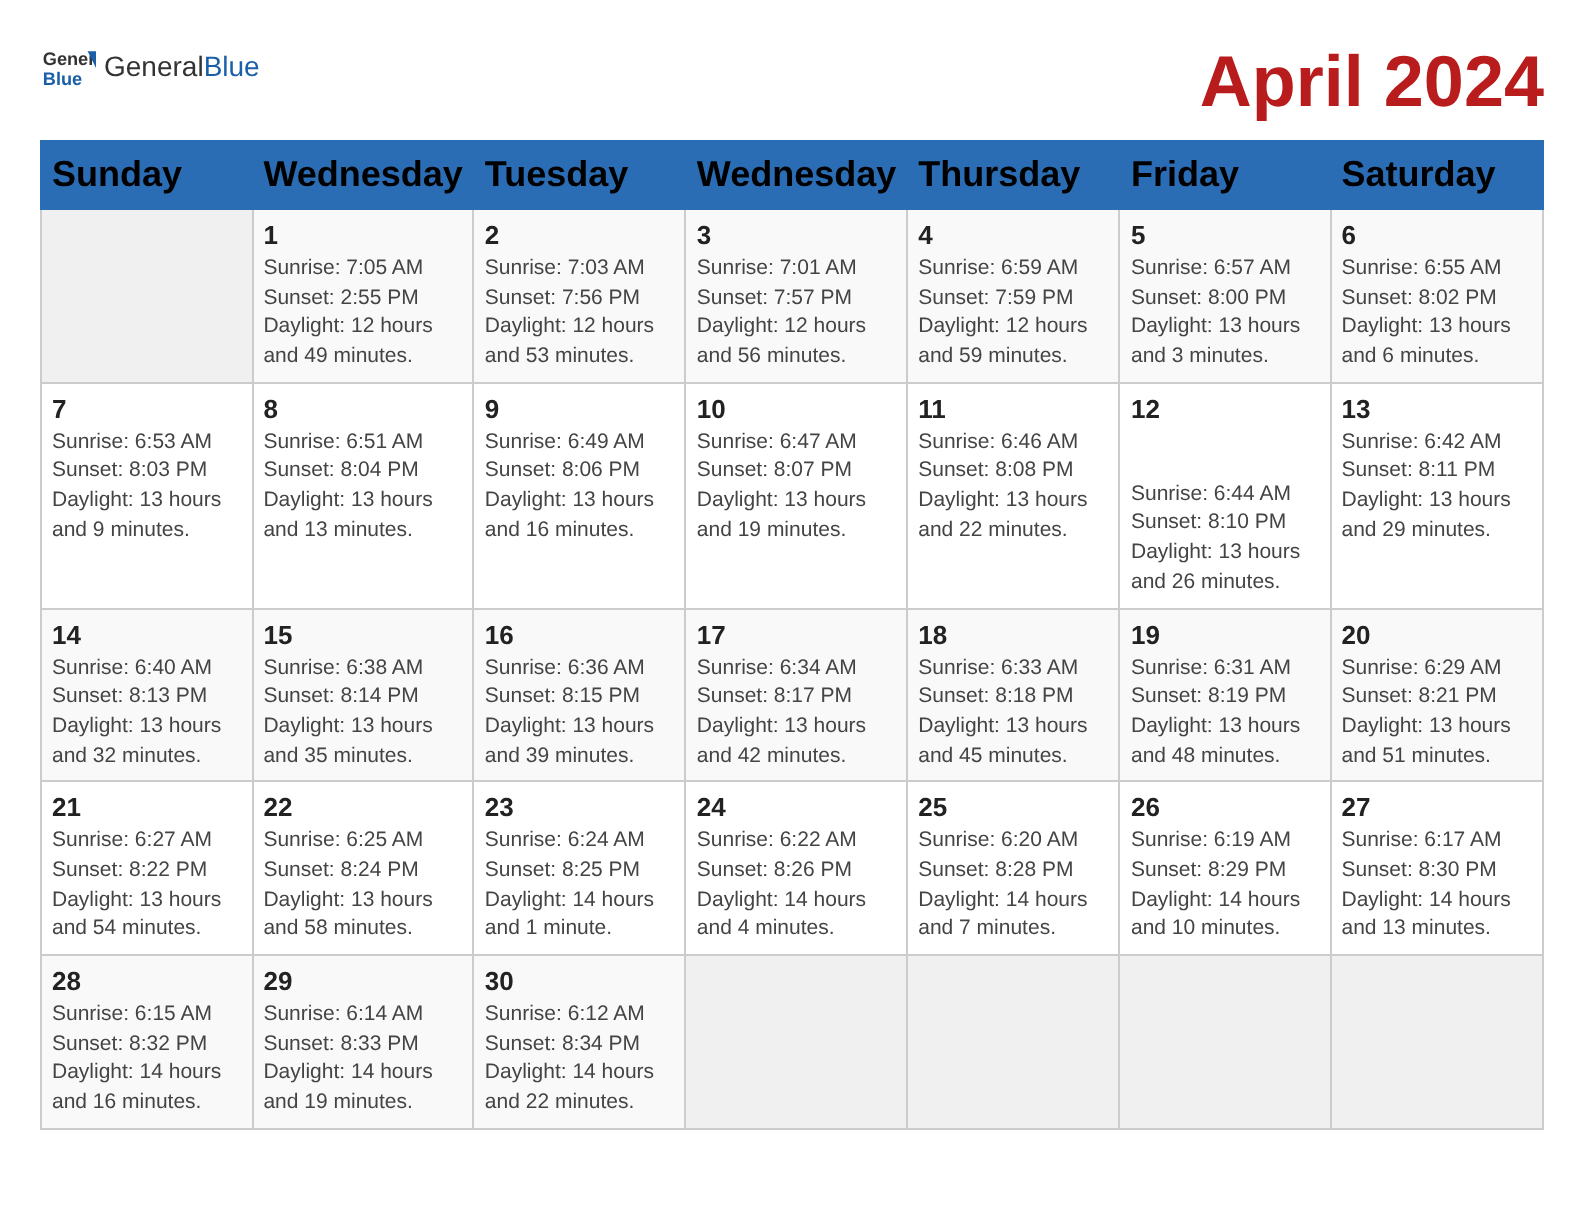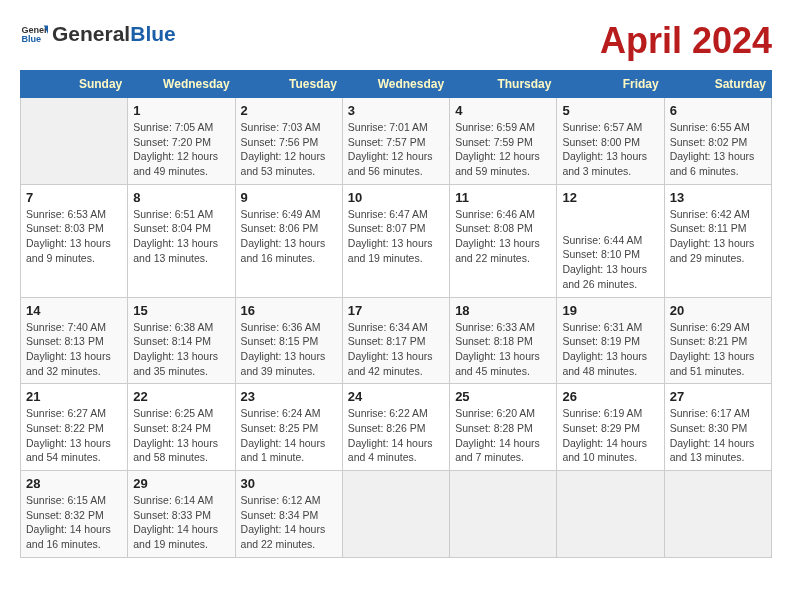--- a/index.html
+++ b/index.html
@@ -38,24 +38,24 @@
       color: #333;
       font-weight: normal;
     }
     table {
       width: 100%;
       border-collapse: collapse;
       font-size: 11px;
     }
     thead tr th {
       background-color: #2a6db5;
-      color: #fef9c3;
+      color: #000000;
       padding: 6px 5px;
-      text-align: right;
-      font-size: 12px;
+      text-align: left;
+      font-size: 18px;
       font-weight: bold;
       border: 1px solid #2a6db5;
     }
     tbody tr td {
       border: 1px solid #ccc;
       padding: 5px 5px;
       vertical-align: top;
       width: 107px;
       min-height: 80px;
     }
@@ -85,21 +85,21 @@
 <body>
 
 <div class="header-area">
   <div class="logo">
     <svg class="logo-icon" viewBox="0 0 40 40" xmlns="http://www.w3.org/2000/svg">
       <text x="2" y="18" font-size="13" font-weight="bold" fill="#333">General</text>
       <text x="2" y="32" font-size="13" font-weight="bold" fill="#1a5fa8">Blue</text>
       <polygon points="34,8 40,8 40,20" fill="#1a5fa8"></polygon>
     </svg>
     <div>
-      <div style="font-size:21px; font-weight:bold; color:#333; line-height:1.1;">
+      <div style="font-size:14px; font-weight:normal; color:#333; line-height:1.1;">
         <span>General</span><span style="color:#1a5fa8;">Blue</span>
       </div>
     </div>
   </div>
   <div class="title-area">
     <div class="month-title">April 2024</div>
   </div>
 </div>
 
 <table>
@@ -113,21 +113,21 @@
         <th>Friday</th>
         <th>Saturday</th>
       </tr>
   </thead>
   <tbody id="calendar-body">
   <tr>
         <td class="empty-cell"></td>
         <td>
           <span class="day-num">1</span>
           <div class="day-info" style="white-space: pre-line;">Sunrise: 7:05 AM
-Sunset: 7:20 PM
+Sunset: 2:55 PM
 Daylight: 12 hours
 and 49 minutes.</div>
         </td>
         <td>
           <span class="day-num">2</span>
           <div class="day-info" style="white-space: pre-line;">Sunrise: 7:03 AM
 Sunset: 7:56 PM
 Daylight: 12 hours
 and 53 minutes.</div>
         </td>
@@ -207,21 +207,21 @@
           <span class="day-num">13</span>
           <div class="day-info" style="white-space: pre-line;">Sunrise: 6:42 AM
 Sunset: 8:11 PM
 Daylight: 13 hours
 and 29 minutes.</div>
         </td>
       </tr>
       <tr>
         <td>
           <span class="day-num">14</span>
-          <div class="day-info" style="white-space: pre-line;">Sunrise: 7:40 AM
+          <div class="day-info" style="white-space: pre-line;">Sunrise: 6:40 AM
 Sunset: 8:13 PM
 Daylight: 13 hours
 and 32 minutes.</div>
         </td>
         <td>
           <span class="day-num">15</span>
           <div class="day-info" style="white-space: pre-line;">Sunrise: 6:38 AM
 Sunset: 8:14 PM
 Daylight: 13 hours
 and 35 minutes.</div>

